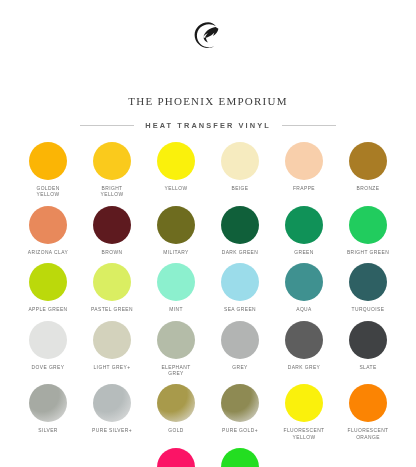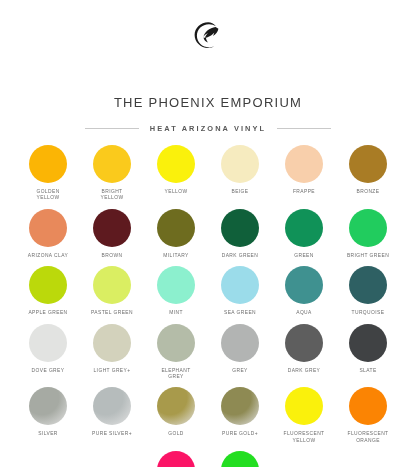--- a/index.html
+++ b/index.html
@@ -29,24 +29,24 @@
     padding-top: 21px;
     text-align: center;
   }
   .logo-mark {
     width: 34px;
     height: 30px;
     margin: 0 auto 5px auto;
     display: block;
   }
   .brand-name {
-    font-size: 13px;
+    font-size: 11px;
     letter-spacing: 1.25px;
     color: #3d3d3d;
-    font-family: Liberation Sans, sans-serif;
+    font-family: Liberation Serif, serif;
     text-transform: uppercase;
     font-variant: small-caps;
     white-space: nowrap;
     margin-top: 44px;
   }
 
   .section-rule {
     margin-top: 14px;
     display: flex;
     align-items: center;
@@ -113,21 +113,21 @@
   <div class="brand-header">
     <svg class="logo-mark" viewBox="0 0 34 30">
       <path d="M17.2 1.2C9.6 1.2 3.6 6.9 3.6 14.1c0 7.1 5.9 12.9 13.5 12.9 2.3 0 4.4-.5 6.2-1.4-1.6.5-3.3.8-5.1.8-7 0-12.3-5.1-12.3-11.6C5.9 8.3 11.1 3.2 18 3.2c2.6 0 5 .8 6.9 2.1-2-2.6-4.9-4.1-7.7-4.1z" fill="#1a1a1a"></path>
       <path d="M24.6 5.9c-2.9.4-5.9 1.6-8.2 3.6-2.1 1.8-3.4 4-3.9 6.2 1.1-1.5 2.7-2.8 4.6-3.7-1.5 1.4-2.6 3.1-3.1 4.9 2.6-.3 5.6-1.6 7.9-3.8.5-.5 1-1 1.4-1.5-.2 1.2-.7 2.4-1.5 3.5 2.9-1.5 5.1-4.3 5.6-7.4l-2.8-1.8z" fill="#1a1a1a"></path>
       <path d="M12.5 16.4c.4 2.3 2.1 4.3 4.6 5.2-1.2-1.4-1.9-3-2.1-4.6l-2.5-.6z" fill="#1a1a1a"></path>
     </svg>
     <div class="brand-name">The Phoenix Emporium</div>
 
     <div class="section-rule">
       <span class="rule-line"></span>
-      <span class="section-title">HEAT ARIZONA VINYL</span>
+      <span class="section-title">HEAT TRANSFER VINYL</span>
       <span class="rule-line"></span>
     </div>
   </div>
 
   <div class="grid">
 
     <div class="row">
       <div class="cell">
         <span class="swatch" style="background: rgb(251, 181, 5);"></span>
         <span class="cell-label">GOLDEN YELLOW</span>

